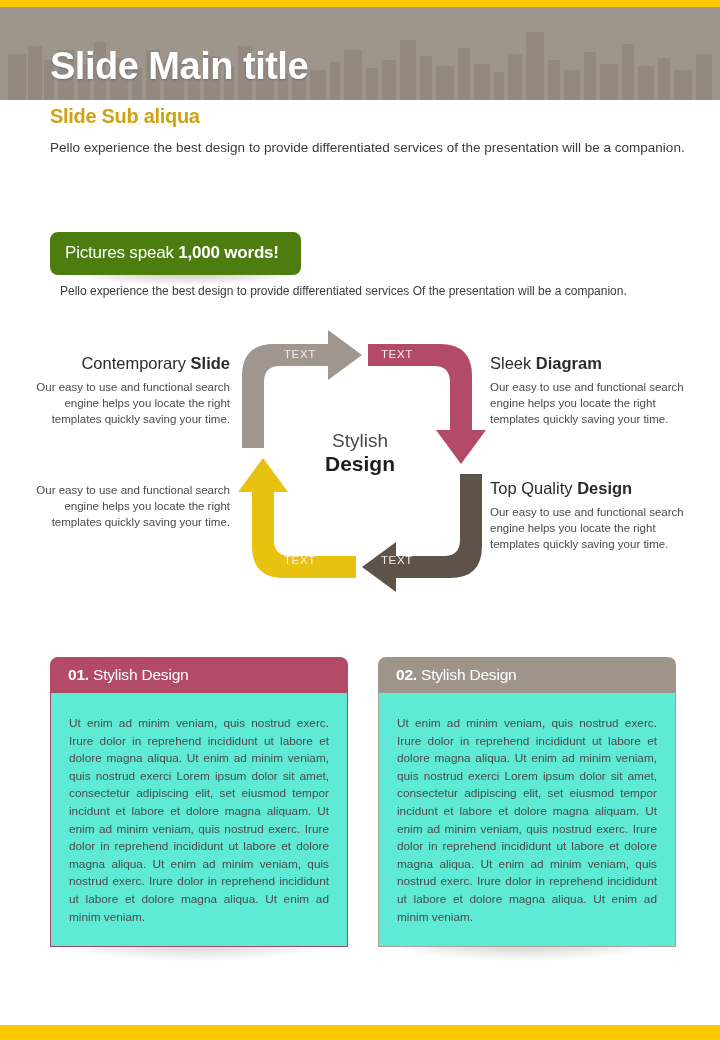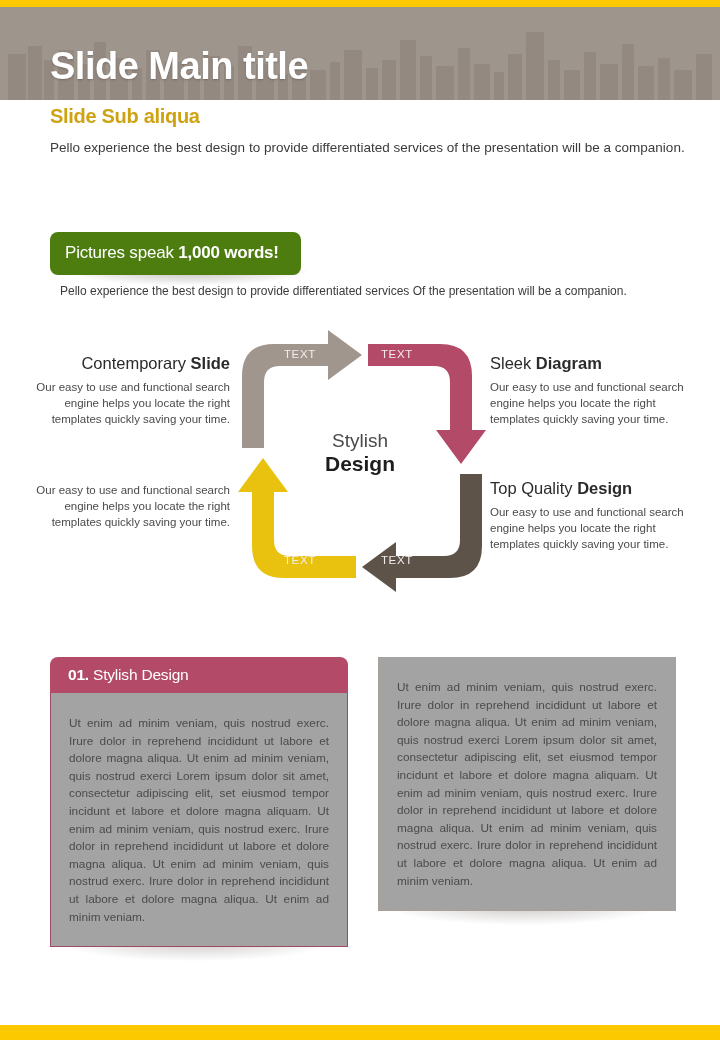--- a/index.html
+++ b/index.html
@@ -110,21 +110,21 @@
     font-size:15.5px; color:#ffffff;
     letter-spacing:-0.2px;
     height:36px;
   }
   .card-head b { font-weight:bold; }
   .card-head-pink  { background:#b34b68; }
   .card-head-taupe { background:#9e948a; }
 
   .card-body {
     position:relative; z-index:1;
-    background:#a3a3a3;
+    background:#5eead4;
     padding:22px 18px 20px 18px;
     font-size:11.8px; line-height:17.6px;
     color:#4b4b4b; text-align:justify;
     min-height:250px;
   }
   .card-body-pink  { border:1px solid #9d4a62; border-top:none; }
   .card-body-taupe { border:1px solid #a9a098; border-top:none; }
 
   .card-shadow {
     position:absolute; left:8px; bottom:-14px; width:274px; height:20px;
@@ -246,17 +246,20 @@
 
 <div class="card card-left">
   <div class="card-head card-head-pink">
     <b>01.</b><span> Stylish Design</span>
   </div>
   <div class="card-body card-body-pink">Ut enim ad minim veniam, quis nostrud exerc. Irure dolor in reprehend incididunt ut labore et dolore magna aliqua. Ut enim ad minim veniam, quis nostrud exerci  Lorem ipsum dolor sit amet, consectetur adipiscing elit, set eiusmod tempor incidunt et labore et dolore magna aliquam. Ut enim ad minim veniam, quis nostrud exerc. Irure dolor in reprehend incididunt ut labore et dolore magna aliqua. Ut enim ad minim veniam, quis nostrud exerc. Irure dolor in reprehend incididunt ut labore et dolore magna aliqua. Ut enim ad minim veniam.</div>
   <div class="card-shadow"></div>
 </div>
 
 <div class="card card-right">
+  <div class="card-head card-head-taupe">
+    <b>02.</b><span> Stylish Design</span>
+  </div>
   <div class="card-body card-body-taupe">Ut enim ad minim veniam, quis nostrud exerc. Irure dolor in reprehend incididunt ut labore et dolore magna aliqua. Ut enim ad minim veniam, quis nostrud exerci  Lorem ipsum dolor sit amet, consectetur adipiscing elit, set eiusmod tempor incidunt et labore et dolore magna aliquam. Ut enim ad minim veniam, quis nostrud exerc. Irure dolor in reprehend incididunt ut labore et dolore magna aliqua. Ut enim ad minim veniam, quis nostrud exerc. Irure dolor in reprehend incididunt ut labore et dolore magna aliqua. Ut enim ad minim veniam.</div>
   <div class="card-shadow"></div>
 </div>
 
 <div class="bar-bottom"></div>
 
 </body></html>

